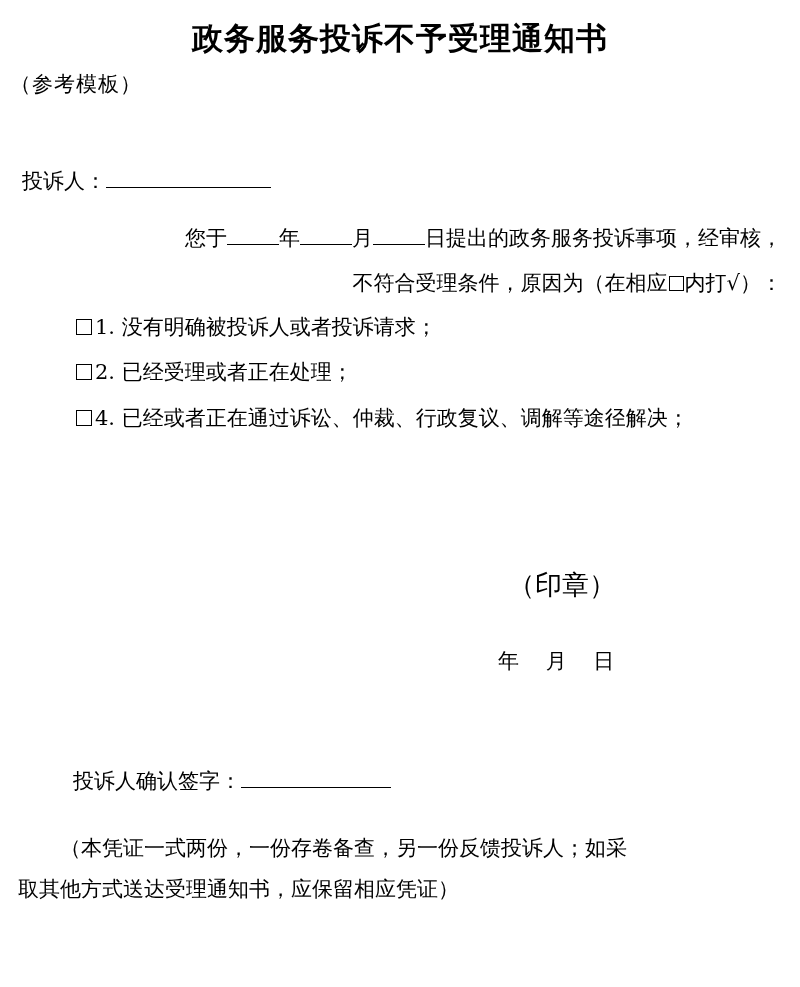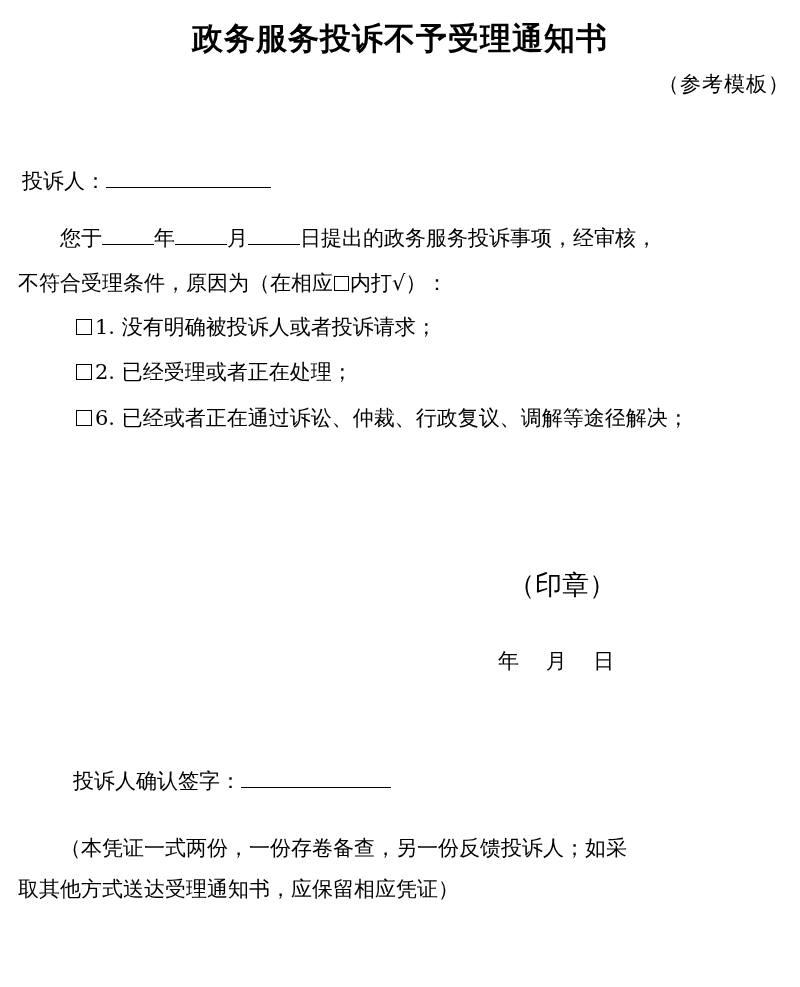--- a/index.html
+++ b/index.html
@@ -25,21 +25,21 @@
   .title {
     text-align: center;
     font-size: 31px;
     font-weight: bold;
     letter-spacing: 1px;
     margin-top: 19px;
     line-height: 1.25;
     font-family: "DejaVu Serif", "Liberation Serif", serif;
   }
   .subtitle {
-    text-align: right;
+    text-align: left;
     font-size: 21px;
     margin-top: 12px;
     letter-spacing: 1px;
   }
   .body-area {
     margin-top: 62px;
     padding: 0 8px 0 8px;
     font-size: 21px;
     line-height: 2.0;
   }
@@ -58,20 +58,21 @@
   }
   .blank-long { width: 165px; }
   .blank-short { width: 52px; }
   .blank-sign { width: 150px; }
   .indent {
     text-indent: 2em;
   }
   .para {
     margin: 0 0 4px 0;
     line-height: 1.95;
+    text-align: right;
   }
   .checkbox {
     display: inline-block;
     width: 16px;
     height: 16px;
     border: 1.6px solid #000;
     margin-right: 3px;
     vertical-align: -1px;
     box-sizing: border-box;
   }
@@ -142,21 +143,21 @@
       <span>不符合受理条件，原因为（在相应</span><span class="checkbox-inline"></span><span>内打√）：</span>
     </div>
 
     <div class="item">
       <span class="checkbox"></span><span>1. 没有明确被投诉人或者投诉请求；</span>
     </div>
     <div class="item">
       <span class="checkbox"></span><span>2. 已经受理或者正在处理；</span>
     </div>
     <div class="item">
-      <span class="checkbox"></span><span>6. 已经或者正在通过诉讼、仲裁、行政复议、调解等途径解决；</span>
+      <span class="checkbox"></span><span>4. 已经或者正在通过诉讼、仲裁、行政复议、调解等途径解决；</span>
     </div>
 
 
     <div class="seal">（印章）</div>
     <div class="date-row">年  月  日</div>
 
     <div class="sign-block">
       <span>投诉人确认签字：</span><span class="blank blank-sign"></span>
     </div>
 

